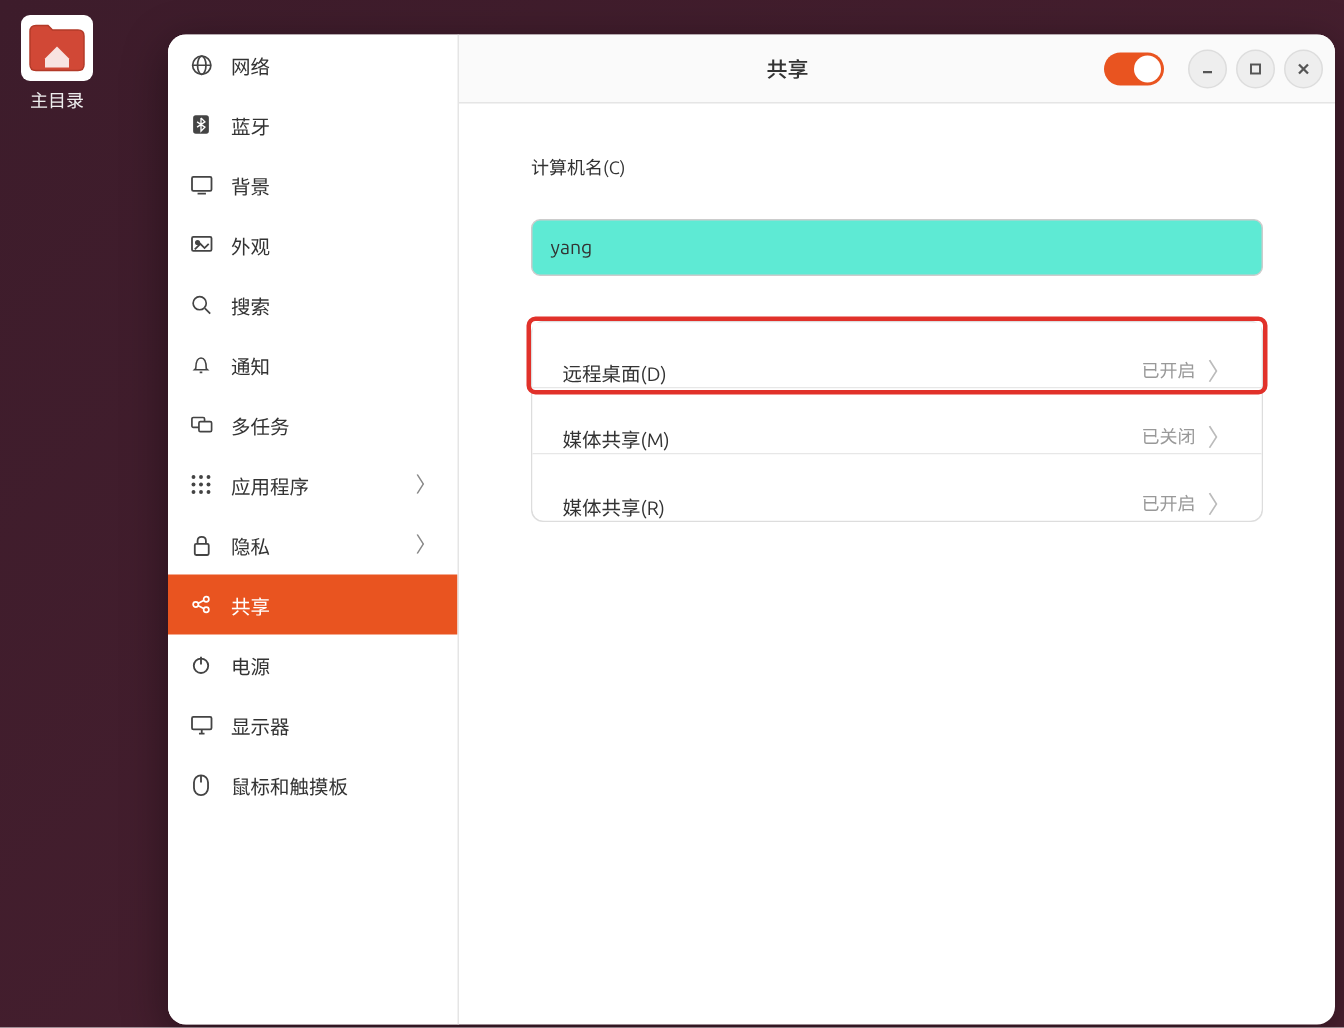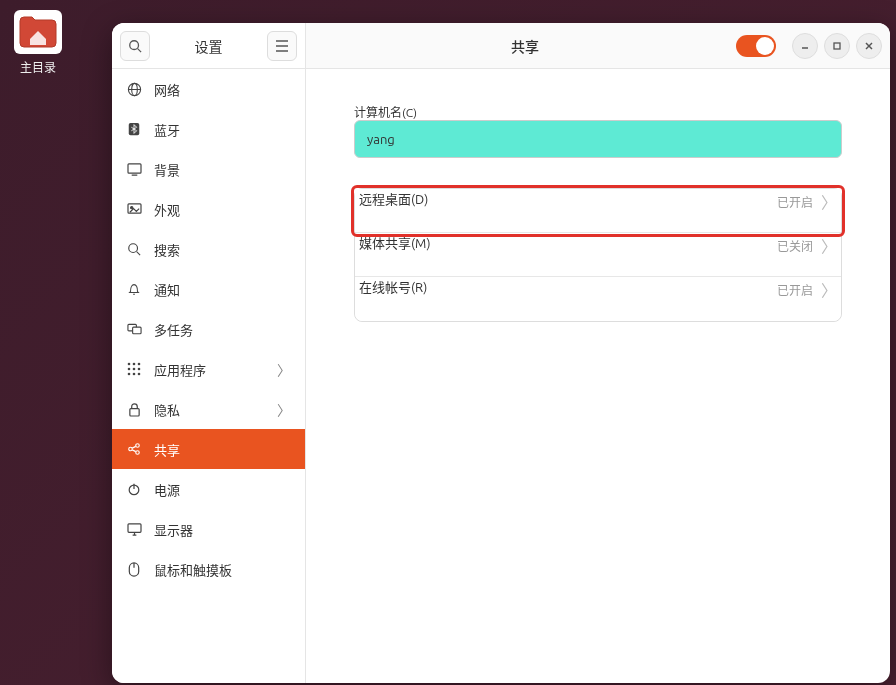--- a/index.html
+++ b/index.html
@@ -46,28 +46,28 @@
   .main-title{ flex:1; text-align:center; font-size:14px; color:#333; font-weight:500;}
   .toggle{
     width:40px; height:22px; border-radius:11px; background:#e95420; position:relative; margin-right:10px;
   }
   .toggle::after{
     content:""; position:absolute; right:2px; top:2px; width:18px; height:18px; border-radius:50%;
     background:#fff;
   }
   .win-btn{ width:26px; height:26px; border-radius:50%; background:#eee; border:1px solid #ddd; display:flex; align-items:center; justify-content:center; color:#555; font-size:11px; margin-left:6px;}
   .content{ padding: 34px 48px; }
-  .field-label{ font-size:12px; color:#333; margin-bottom:0;}
+  .field-label{ font-size:12px; color:#333; margin-bottom:26px;}
   .text-input{
     width:100%; height:38px; border:1px solid #ccc; border-radius:6px; padding:0 12px; font-size:13px; color:#333;
     background:#5eead4;
   }
   .list-group{ margin-top:30px; border:1px solid #ddd; border-radius:8px; overflow:visible; position:relative;}
   .list-row{
-    height:44px; display:flex; align-items:flex-start; padding:0 4px; font-size:13px; color:#333;
+    height:44px; display:flex; align-items:flex-end; padding:0 20px; font-size:13px; color:#333;
     border-bottom:1px solid #e7e7e7; background:#fff;
   }
   .list-row:last-child{ border-bottom:none; border-radius:0 0 8px 8px;}
   .list-row:first-child{ border-radius:8px 8px 0 0;}
   .row-status{ margin-left:auto; color:#999; font-size:12px; display:flex; align-items:center; gap:8px;}
   .row-status .rchev{ color:#bbb; font-size:16px;}
   .highlight-box{
     position:absolute; border:3px solid #e1312a; border-radius:6px; pointer-events:none;
     left:-4px; top:-4px; width:calc(100% + 8px); height:52px;
   }
@@ -83,36 +83,20 @@
       <path d="M2 6 Q2 2 6 2 L14 2 L17 5 L34 5 Q38 5 38 9 L38 28 Q38 32 34 32 L6 32 Q2 32 2 28 Z" fill="#d14836" stroke="#b33a28"></path>
       <path d="M12 24 L20 16 L28 24 L28 30 L12 30 Z" fill="#fff" opacity="0.85"></path>
     </svg>
   </div>
   <div>主目录</div>
 </div>
 
 <div class="window">
 
   <div class="sidebar">
-    <div class="sidebar-header">
-      <div class="icon-btn">
-        <svg width="14" height="14" viewBox="0 0 16 16" stroke="#555" fill="none" stroke-width="1.5">
-          <circle cx="7" cy="7" r="5"></circle>
-            <line x1="11" y1="11" x2="15" y2="15"></line>
-        </svg>
-      </div>
-      <div class="sidebar-title">设置</div>
-      <div class="icon-btn">
-        <svg width="14" height="12" viewBox="0 0 14 12" stroke="#555" stroke-width="1.5">
-          <line x1="1" y1="1" x2="13" y2="1"></line>
-            <line x1="1" y1="6" x2="13" y2="6"></line>
-            <line x1="1" y1="11" x2="13" y2="11"></line>
-        </svg>
-      </div>
-    </div>
     <div class="sidebar-list">
 
       <div class="sidebar-item">
         <span class="icn">
           <svg width="15" height="15" viewBox="0 0 16 16" stroke="#444" fill="none" stroke-width="1.2">
               <circle cx="8" cy="8" r="6.5"></circle>
               <ellipse cx="8" cy="8" rx="3" ry="6.5"></ellipse>
               <line x1="1.5" y1="8" x2="14.5" y2="8"></line>
             </svg>
         </span>
@@ -297,21 +281,21 @@
 
         <div class="list-row">
           <span>媒体共享(M)</span>
           <span class="row-status">
             <span>已关闭</span>
             <span class="rchev">〉</span>
           </span>
         </div>
 
         <div class="list-row">
-          <span>在线帐号(R)</span>
+          <span>媒体共享(R)</span>
           <span class="row-status">
             <span>已开启</span>
             <span class="rchev">〉</span>
           </span>
         </div>
 
       </div>
     </div>
   </div>
 

